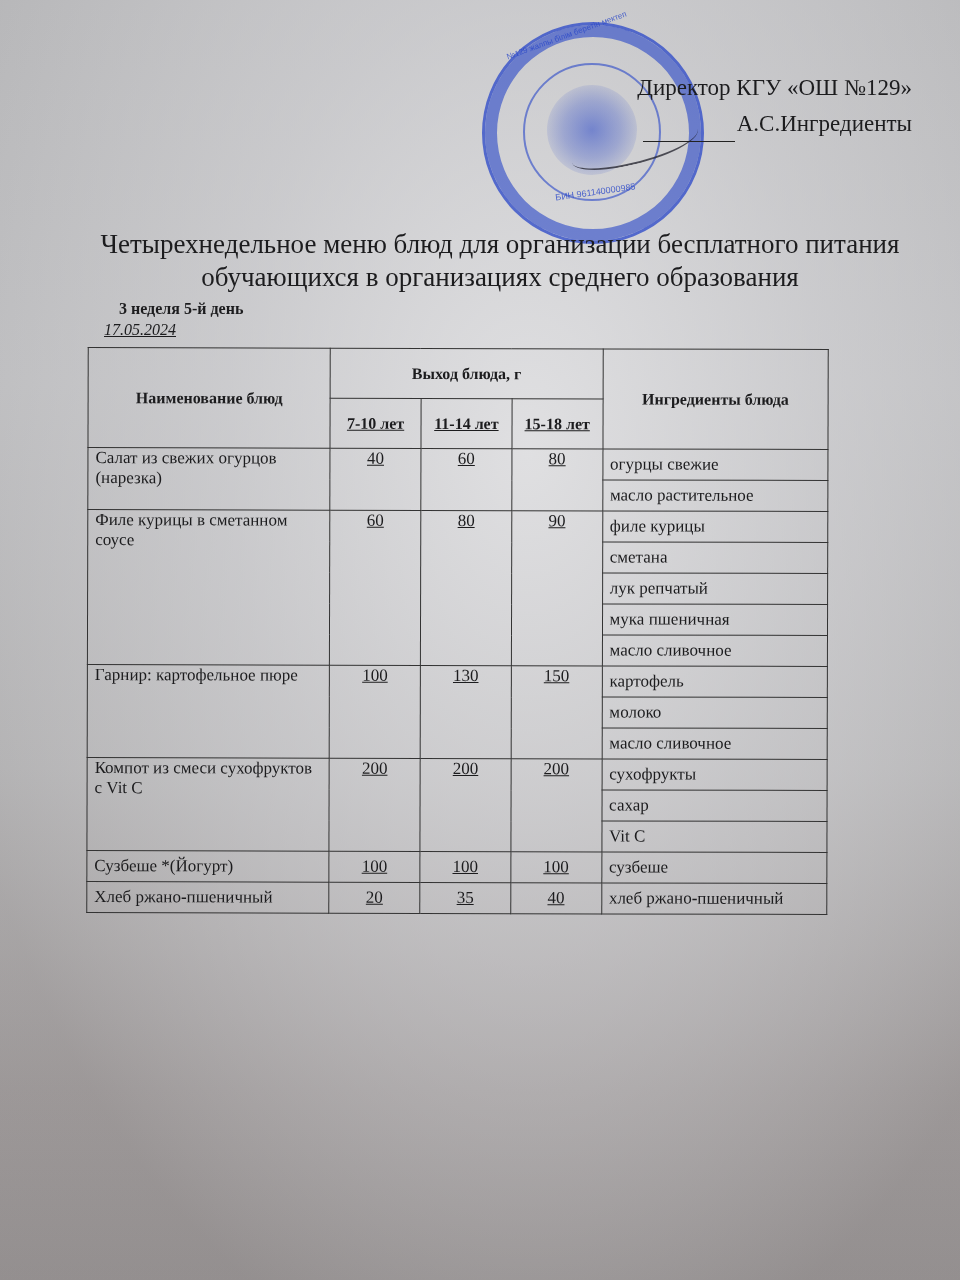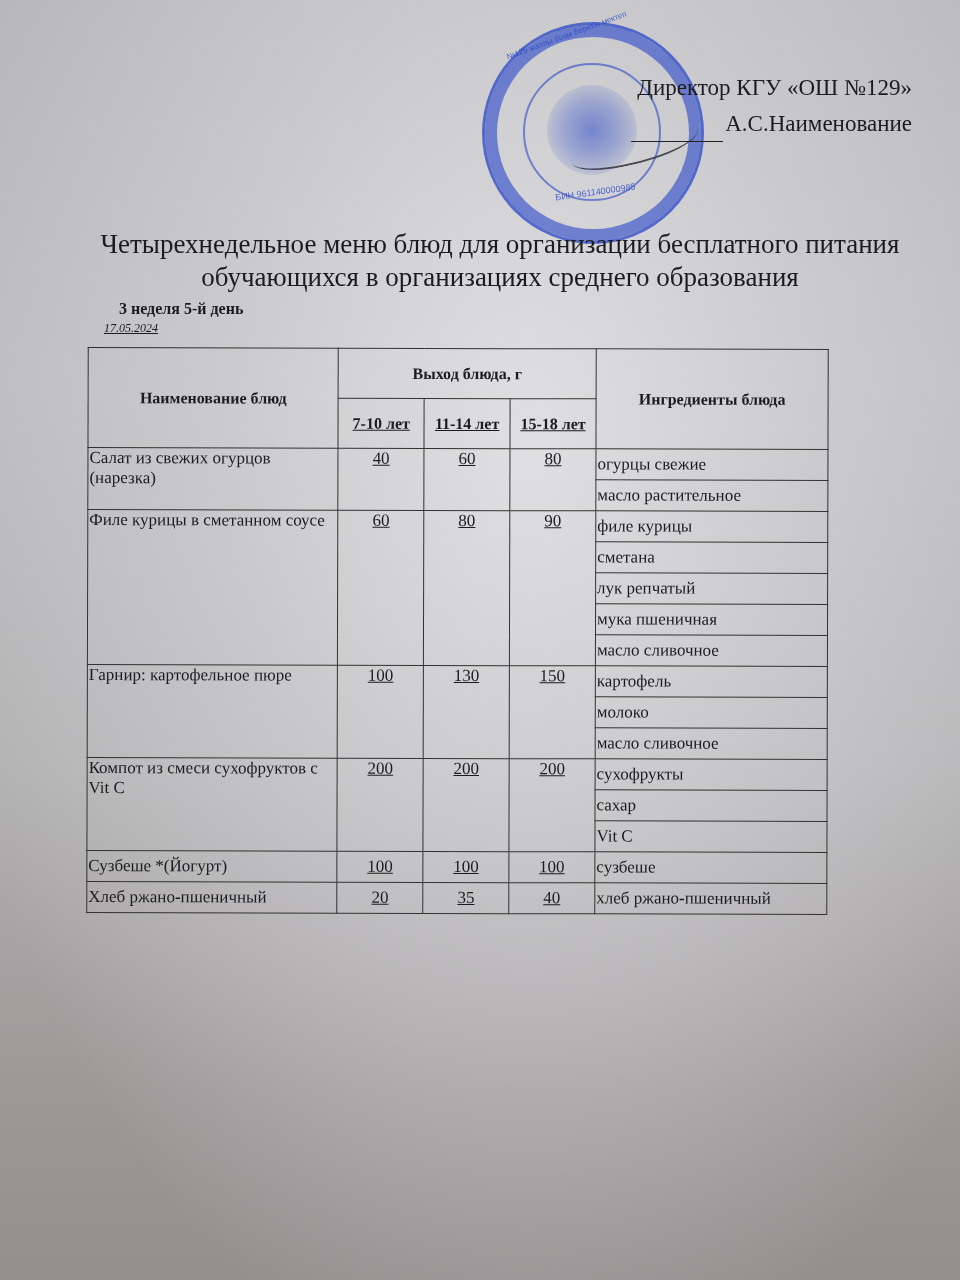--- a/index.html
+++ b/index.html
@@ -35,47 +35,47 @@
   }
   .approve { position:absolute; right:48px; top:70px; text-align:right; font-size:23px; line-height:36px; }
   .approve .sign-line { display:inline-block; border-bottom:1.5px solid #222; width:92px; height:22px; vertical-align:bottom; margin-right:2px; }
   .signature {
     position:absolute; left:570px; top:128px; width:130px; height:34px;
     border-bottom:2px solid rgba(30,30,40,0.75); border-radius:0 0 60% 40%;
     transform:rotate(-12deg);
   }
   .title { position:absolute; left:100px; width:800px; top:228px; text-align:center; font-size:27px; line-height:33px; }
   .week { position:absolute; left:119px; top:300px; font-size:16px; font-weight:bold; }
-  .date { position:absolute; left:104px; top:321px; font-size:12px; font-style:italic; text-decoration:underline; }
+  .date { position:absolute; left:104px; top:321px; font-size:16px; font-style:italic; text-decoration:underline; }
   table.menu {
     position:absolute; left:87px; top:348px; width:741px;
     border-collapse:collapse; font-size:17px; transform:rotate(0.15deg);
   }
-  table.menu td, table.menu th { border:1px solid #333; padding:0 1px; vertical-align:top; }
+  table.menu td, table.menu th { border:1px solid #333; padding:0 7px; vertical-align:top; }
   table.menu th { font-weight:bold; text-align:center; vertical-align:middle; font-size:16px; }
   .c-name { width:230px; }
   .c-num { width:77px; text-align:center;text-decoration:underline; }
   .c-ing { width:213px; }
   .ing { height:26px; line-height:30px; }
 </style>
 </head>
 <body>
 
 <div class="page">
 
   <div class="stamp">
     <div class="inner"></div>
     <div class="emblem"></div>
     <div class="ring-text">№129 жалпы білім беретін мектеп</div>
     <div class="bin">БИН 961140000985</div>
   </div>
 
   <div class="approve">
     <div>Директор КГУ «ОШ №129»</div>
-    <div><span class="sign-line"></span><span>А.С.Наименование</span></div>
+    <div><span class="sign-line"></span><span>А.С.Ингредиенты</span></div>
   </div>
   <div class="signature"></div>
 
   <div class="title">
     <div>Четырехнедельное меню блюд для организации бесплатного питания</div>
     <div>обучающихся в организациях среднего образования</div>
   </div>
 
   <div class="week">3 неделя 5-й день</div>
   <div class="date">17.05.2024</div>

